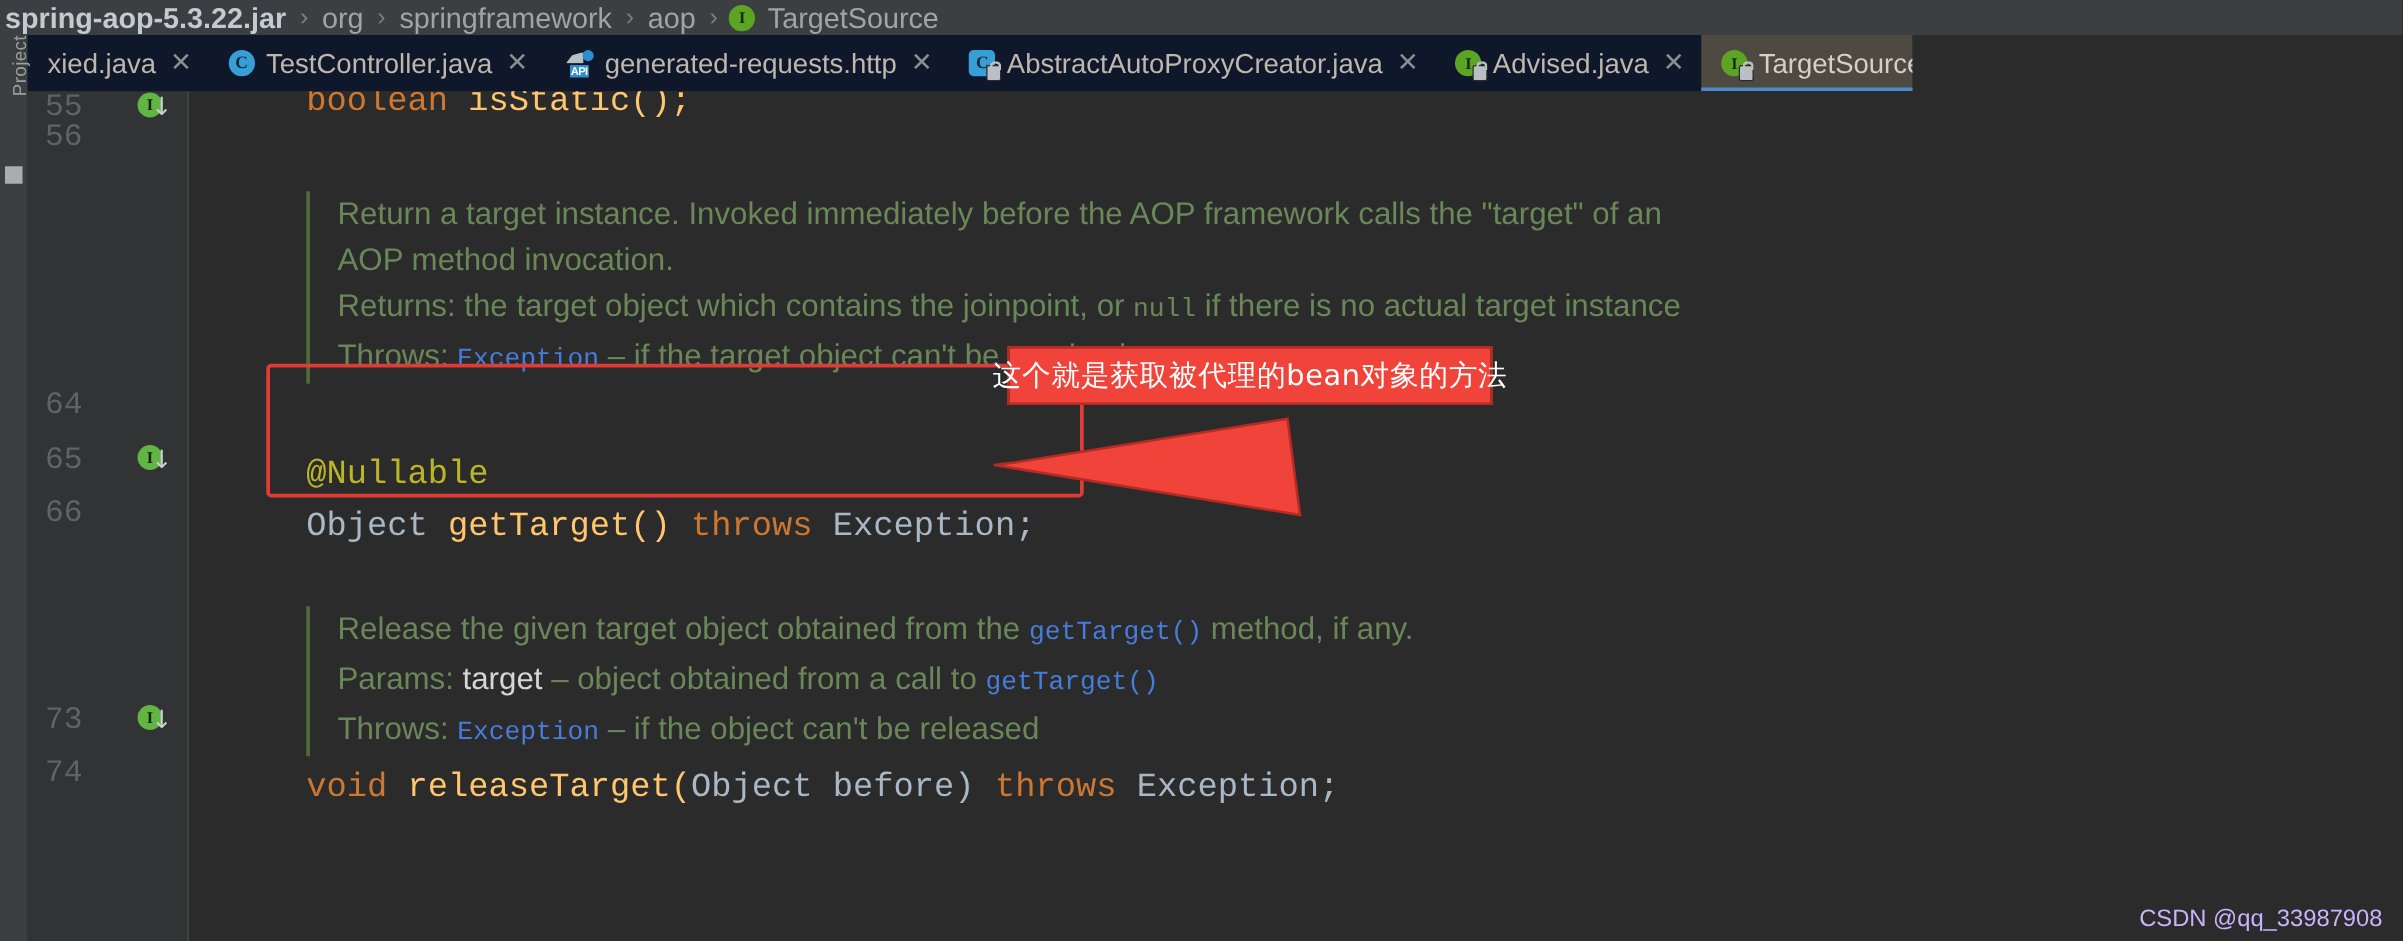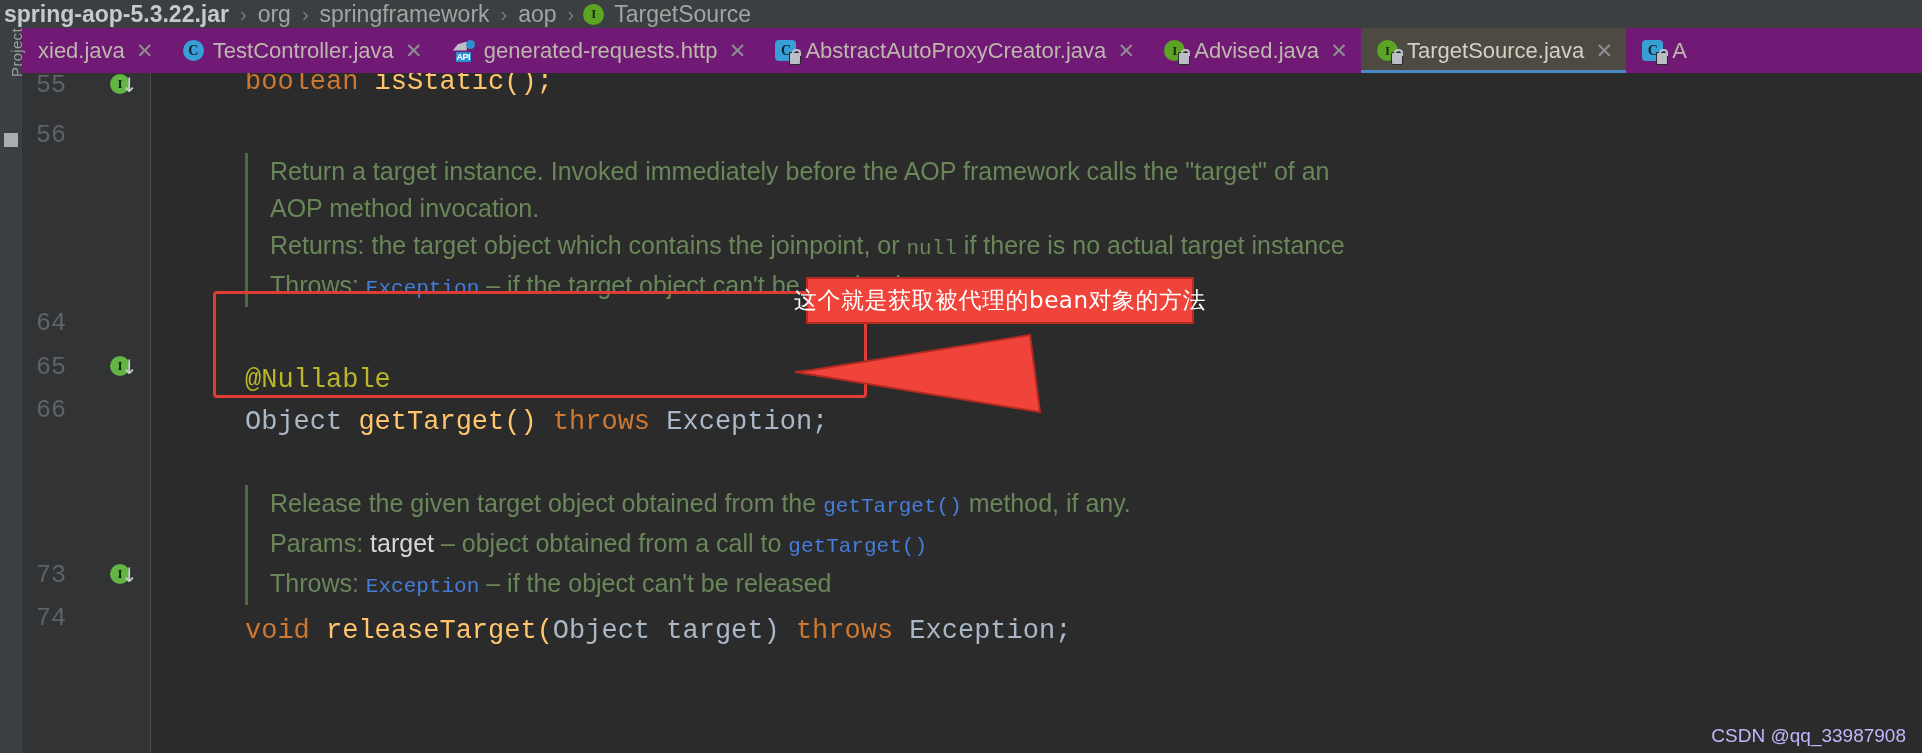--- a/index.html
+++ b/index.html
@@ -120,22 +120,22 @@
     width: 5px; height: 5px;
     border: 2px solid #b9bfc4;
     border-bottom: none;
     border-radius: 4px 4px 0 0;
   }
 
   
   #tabbar {
     position: absolute;
     left: 0; top: 28px;
-    width: 1922px; height: 45px;
-    background: #701a75;
+    width: 1530px; height: 45px;
+    background: #0f172a;
     display: flex;
     align-items: stretch;
     white-space: nowrap;
     overflow: hidden;
   }
   .tab {
     display: flex;
     align-items: center;
     padding: 0 12px 0 16px;
     height: 45px;
@@ -427,21 +427,21 @@
 <div id="editor">
 
   <div id="gutter">
     <div class="gline" style="top:-8px;">
       <span class="gnum">55</span>
       <span class="gmark">
         <span class="impl-dot">I</span>
         <span class="impl-arrow">↓</span>
       </span>
     </div>
-    <div class="gline" style="top:42px;">
+    <div class="gline" style="top:16px;">
       <span class="gnum">56</span>
     </div>
     <div class="gline" style="top:230px;">
       <span class="gnum">64</span>
     </div>
     <div class="gline" style="top:274px;">
       <span class="gnum">65</span>
       <span class="gmark">
         <span class="impl-dot">I</span>
         <span class="impl-arrow">↓</span>
@@ -477,21 +477,21 @@
     <div class="codeline" style="left:95px; top:286px;"><span class="ann">@Nullable</span></div>
 
     <div class="codeline" style="left:95px; top:328px;"><span class="type">Object</span><span class="mname"> getTarget()</span><span class="kw"> throws</span><span class="plain"> Exception;</span></div>
 
     <div class="docblock" style="left:95px; top:412px; width:1000px;">
       <div class="docline"><span>Release the given target object obtained from the </span><span class="doclink">getTarget()</span><span> method, if any.</span></div>
       <div class="docline"><span class="doclabel">Params:</span>&nbsp;<span class="docparam">target</span><span> – object obtained from a call to </span><span class="doclink">getTarget()</span></div>
       <div class="docline"><span class="doclabel">Throws:</span>&nbsp;<span class="doclink">Exception</span><span> – if the object can't be released</span></div>
     </div>
 
-    <div class="codeline" style="left:95px; top:537px;"><span class="kw">void</span><span class="mname"> releaseTarget(</span><span class="type">Object</span><span class="plain"> target)</span><span class="kw"> throws</span><span class="plain"> Exception;</span></div>
+    <div class="codeline" style="left:95px; top:537px;"><span class="kw">void</span><span class="mname"> releaseTarget(</span><span class="type">Object</span><span class="plain"> before)</span><span class="kw"> throws</span><span class="plain"> Exception;</span></div>
   </div>
 </div>
 
 <div id="redbox" style="left:213px; top:291px; width:648px; height:101px;"></div>
 
 <svg id="callout-tail" style="left:0; top:0;" width="1922" height="753">
   <polygon points="812,370 1030,335 1040,412 795,372" fill="#f04339" stroke="#b52a22" stroke-width="2"></polygon>
 </svg>
 
 <div id="callout" style="left:806px; top:277px; width:388px; height:47px;">

